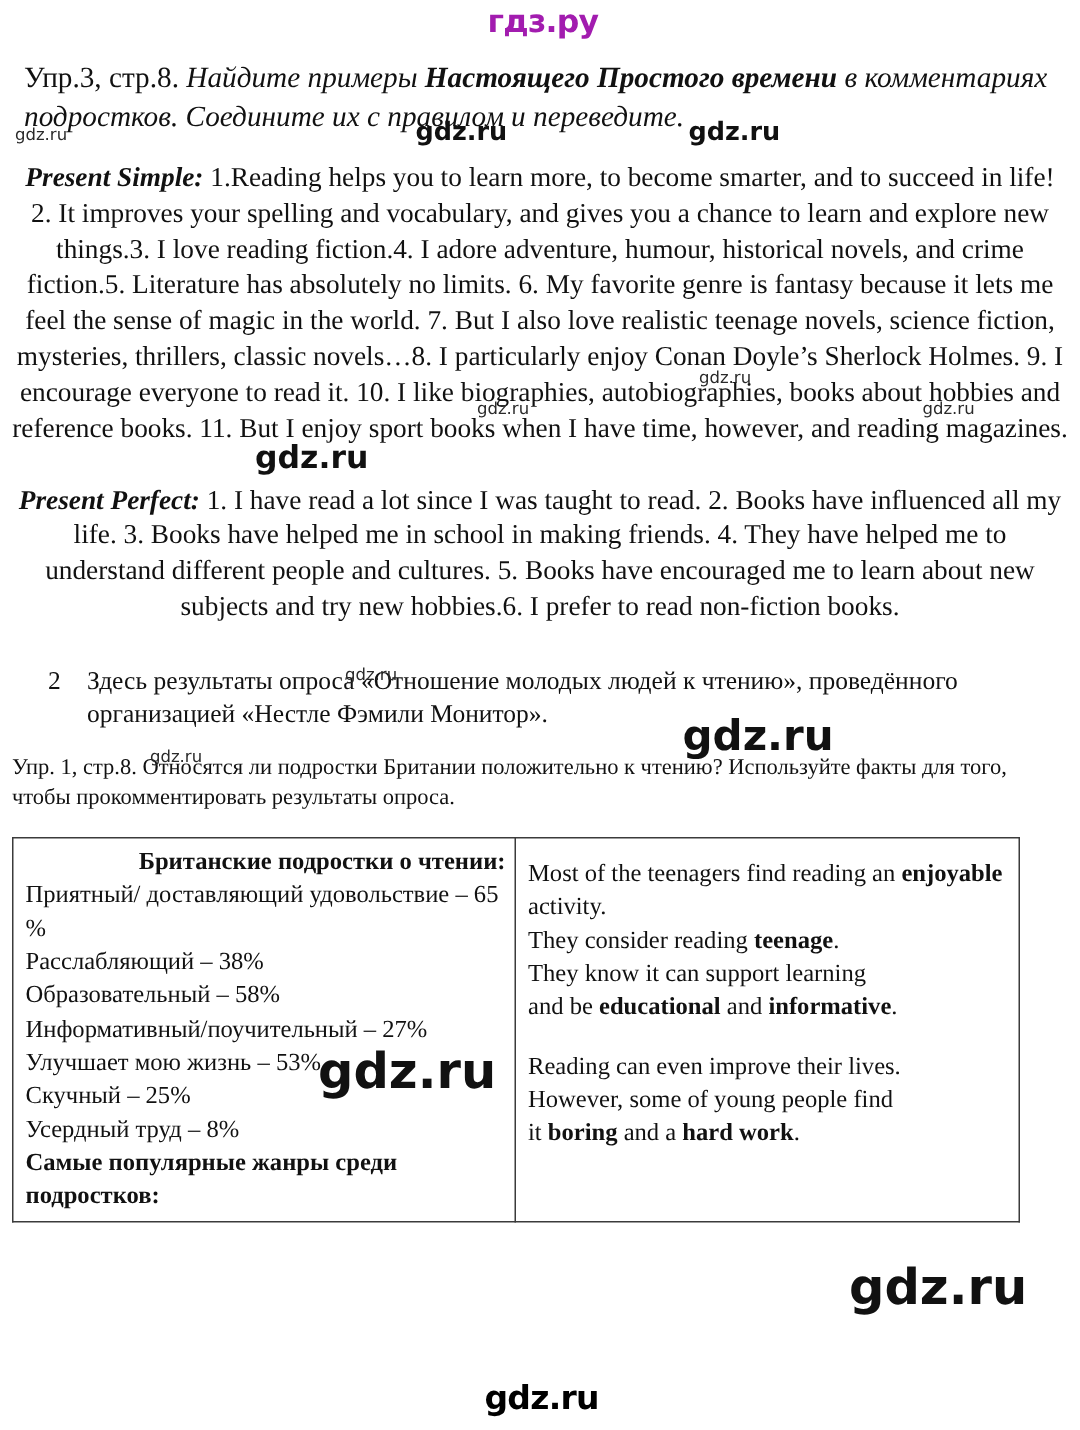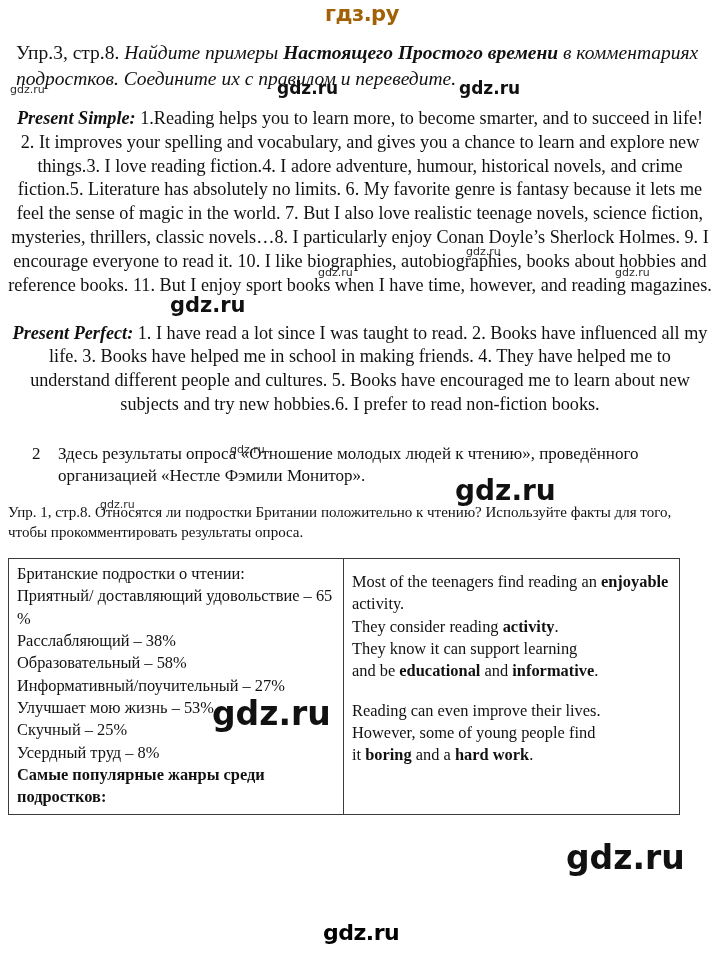--- a/index.html
+++ b/index.html
@@ -40,21 +40,21 @@
   }
 
   .header-brand {
     position: absolute;
     top: 2px;
     left: 325px;
     font-family: "DejaVu Sans", "Liberation Sans", sans-serif;
     font-weight: bold;
     font-size: 21px;
     letter-spacing: -0.5px;
-    color: #a16207;
+    color: #a21caf;
     z-index: 8;
   }
 
   .task-title {
     margin: 8px;
     padding-top: 32px;
     font-size: 19.5px;
     line-height: 1.33;
     font-weight: normal;
   }
@@ -107,22 +107,23 @@
     border: 1.5px solid #3b3b3b;
     vertical-align: top;
     padding: 4px 6px 6px 8px;
     font-size: 16.4px;
     line-height: 1.36;
   }
   .facts-table td.col-left { width: 320px; }
   .facts-table td.col-right { width: 321px; padding-top: 12px; }
 
   .fact-head {
-    font-weight: normal;
+    font-weight: bold;
     margin: 0 0 0 0;
+    text-align: right;
   }
   .fact-line { margin: 0; }
   .fact-foot {
     font-weight: bold;
     margin: 0;
   }
   .en-line { margin: 0; }
   .en-gap { height: 17px; }
   .en-line b { font-weight: bold; }
 
@@ -188,21 +189,21 @@
         <p class="fact-line">Расслабляющий – 38%</p>
         <p class="fact-line">Образовательный – 58%</p>
         <p class="fact-line">Информативный/поучительный – 27%</p>
         <p class="fact-line">Улучшает мою жизнь – 53%</p>
         <p class="fact-line">Скучный – 25%</p>
         <p class="fact-line">Усердный труд – 8%</p>
         <p class="fact-foot">Самые популярные жанры среди подростков:</p>
       </td>
       <td class="col-right">
         <p class="en-line"><span>Most of the teenagers find reading an </span><b>enjoyable</b><span> activity.</span></p>
-        <p class="en-line"><span>They consider reading </span><b>activity</b><span>.</span></p>
+        <p class="en-line"><span>They consider reading </span><b>teenage</b><span>.</span></p>
         <p class="en-line"><span>They know it can support learning</span></p>
         <p class="en-line"><span>and be </span><b>educational</b><span> and </span><b>informative</b><span>.</span></p>
         <div class="en-gap"></div>
         <p class="en-line"><span>Reading can even improve their lives.</span></p>
         <p class="en-line"><span>However, some of young people find</span></p>
         <p class="en-line"><span>it </span><b>boring</b><span> and a </span><b>hard work</b><span>.</span></p>
       </td>
     </tr>
   </tbody>
     </table>

